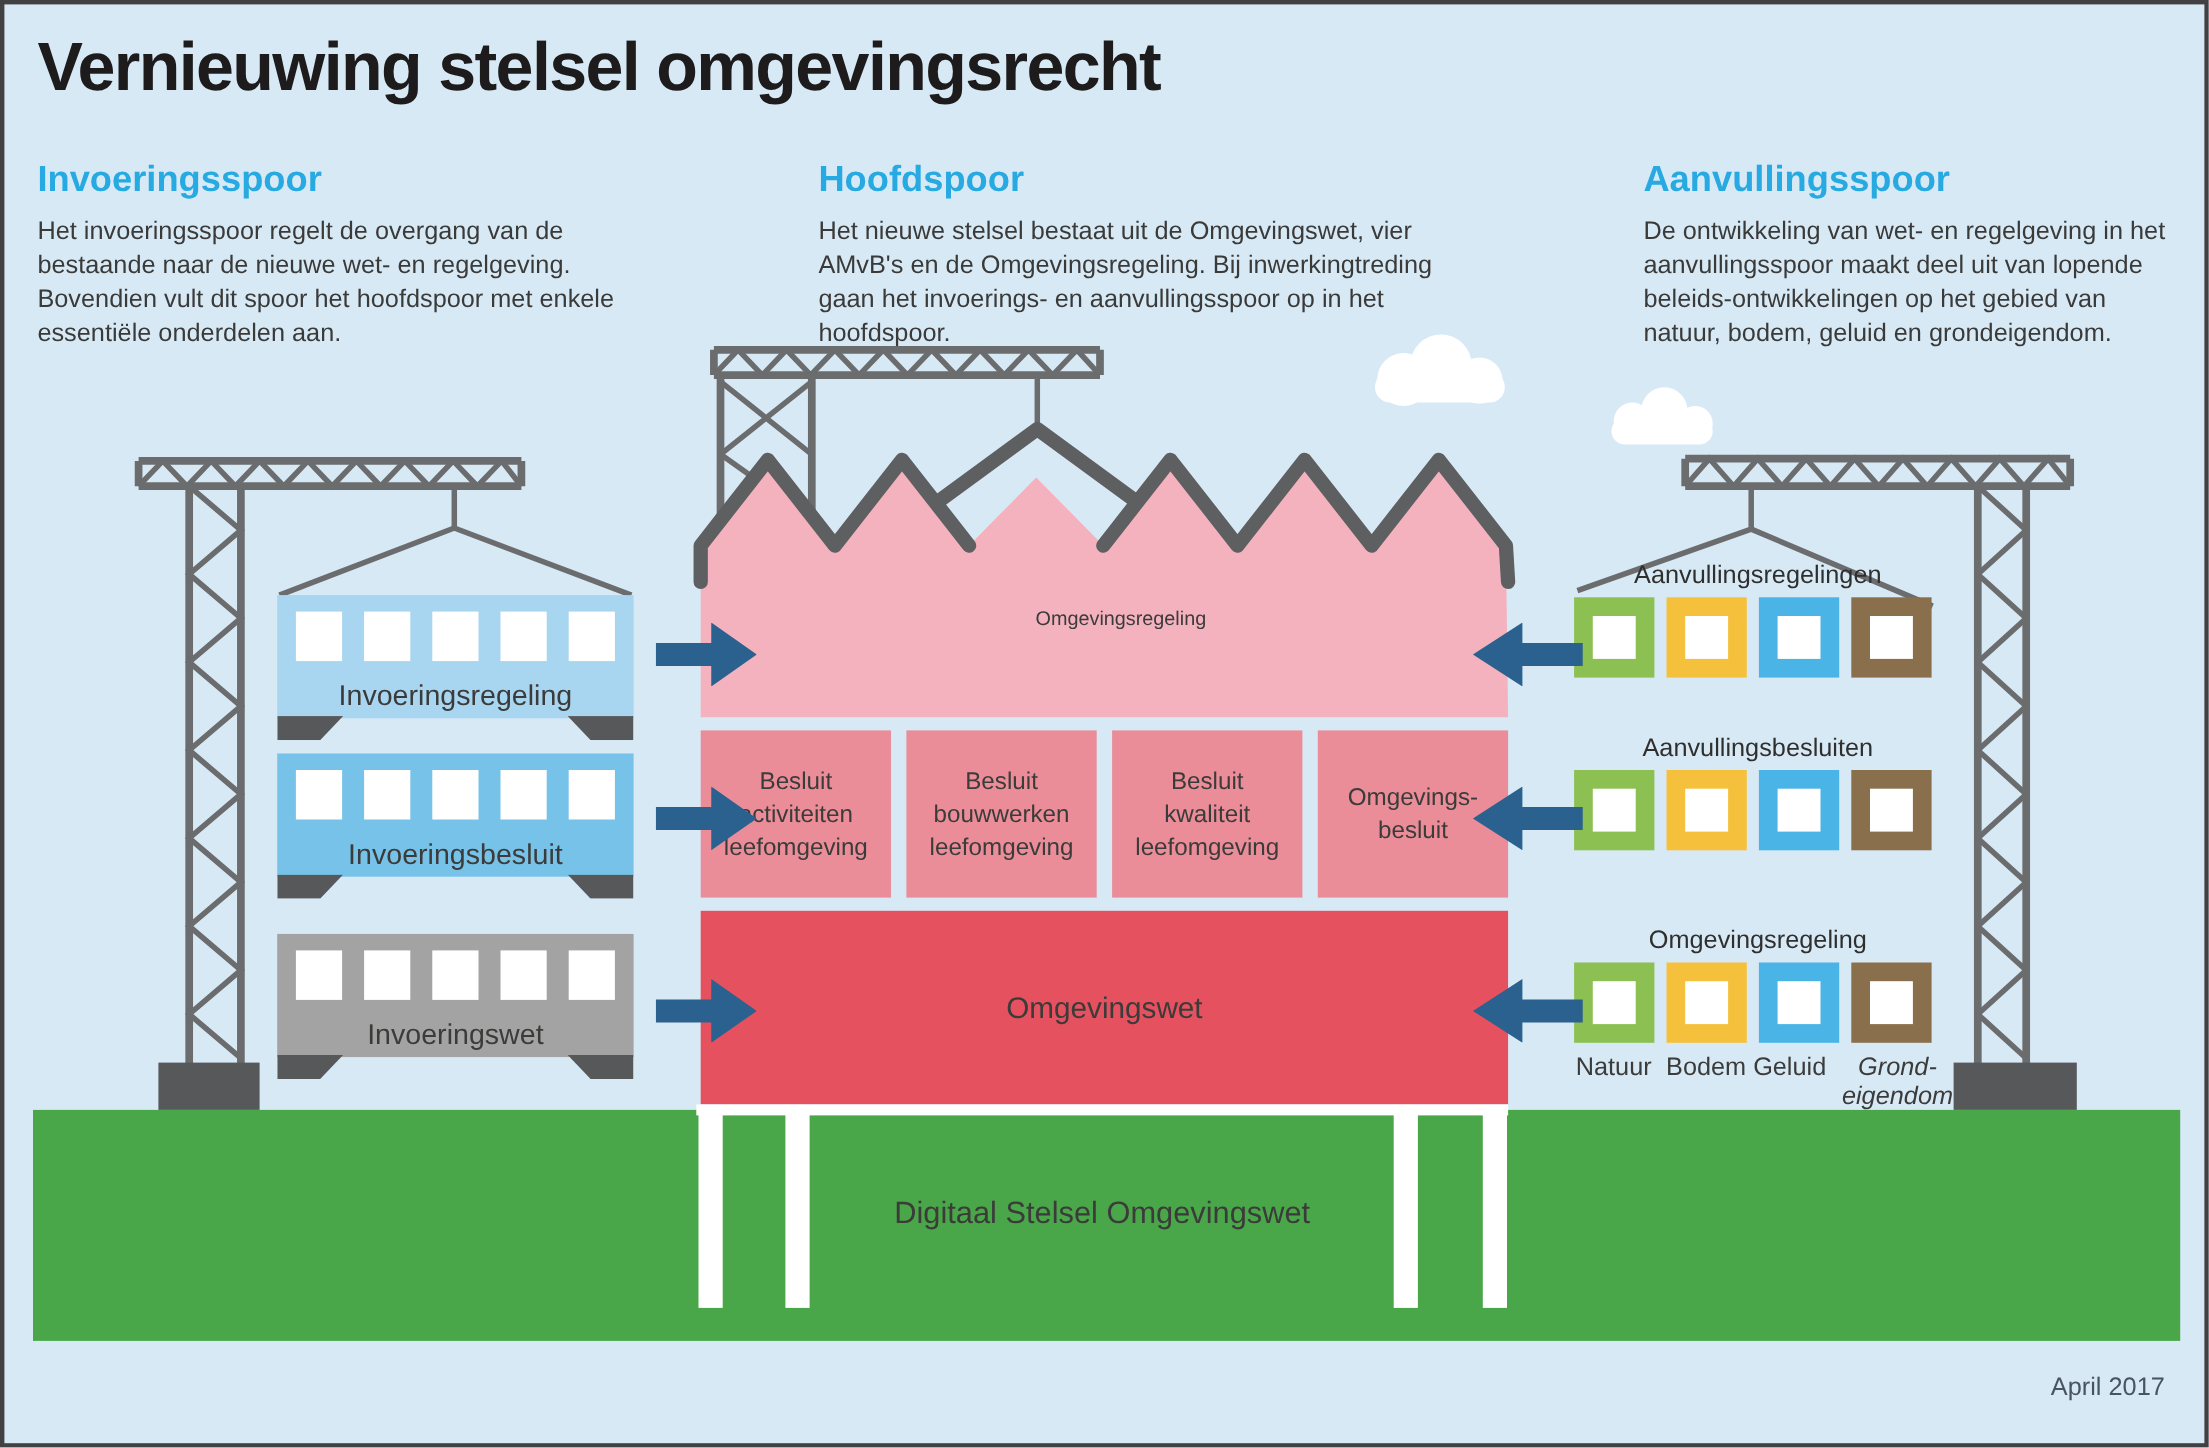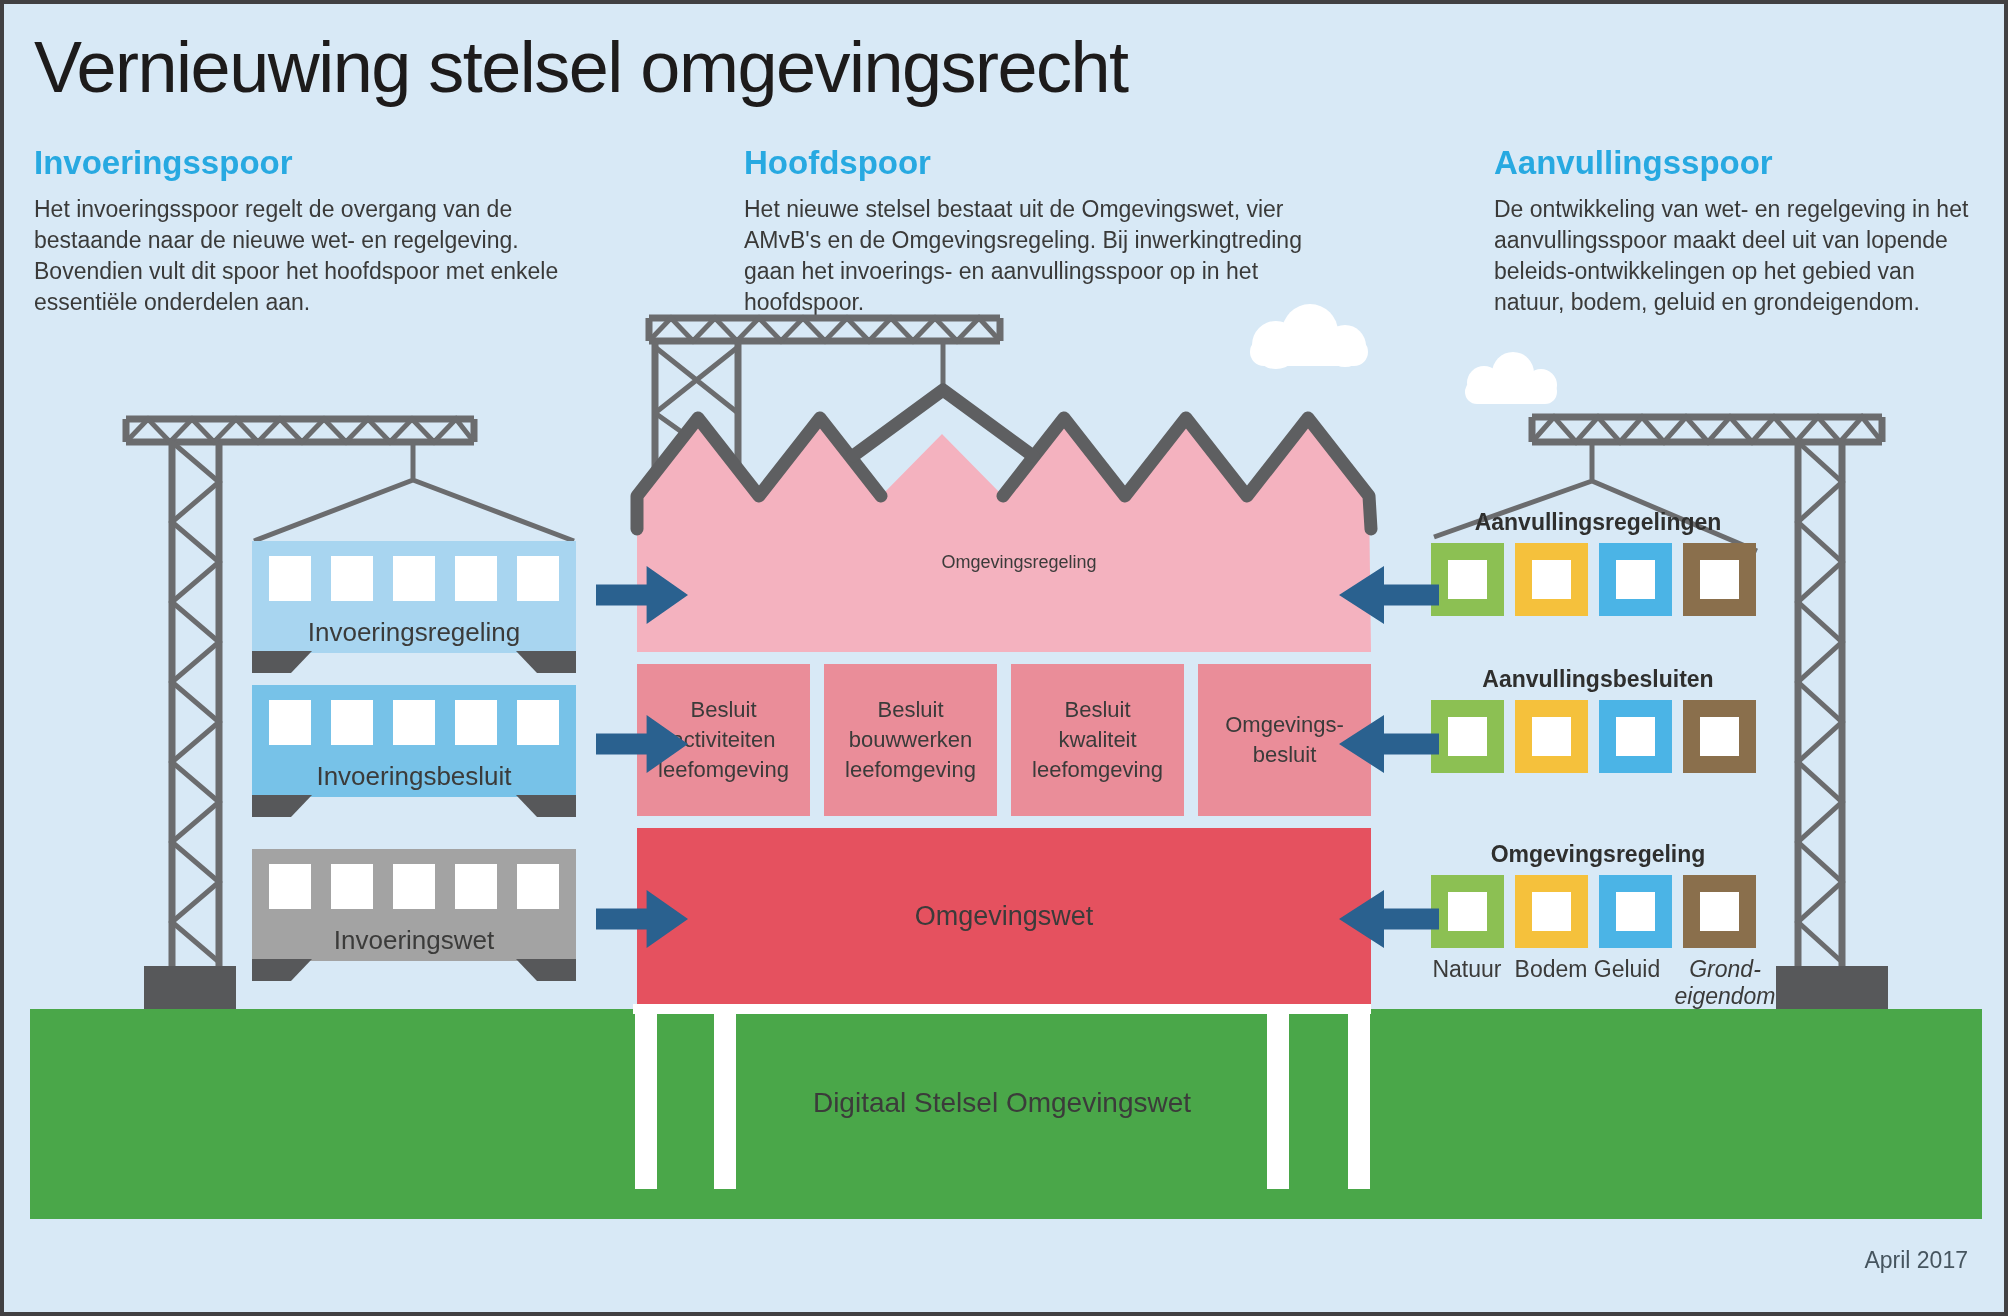--- a/index.html
+++ b/index.html
@@ -3,21 +3,21 @@
 <meta charset="utf-8">
 <style>
   html,body{margin:0;padding:0;background:#e8eef4;}
   .canvas{
     position:relative;width:2008px;height:1316px;box-sizing:border-box;
     background:#d8e9f6;border:4px solid #414042;overflow:hidden;
     font-family:"Liberation Sans",sans-serif;color:#3a3a39;
   }
   .abs{position:absolute;}
   .page-title{
-    font-size:72px;font-weight:normal;letter-spacing:-1.5px;color:#1d1b1b;
+    font-size:62px;font-weight:bold;letter-spacing:-1.5px;color:#1d1b1b;
     white-space:nowrap;
   }
   .col-heading{font-size:33px;font-weight:bold;color:#27a9e1;margin:0 0 12px 0;}
   .col-body{font-size:23px;line-height:31px;color:#3a3a39;}
   .scene-svg{left:0;top:0;z-index:1;}
   .block-label{color:#3b3b3a;text-align:center;}
   .regeling-label{left:648px;top:548px;width:734px;font-size:18px;z-index:3;}
   .amvb-row{left:633px;top:660px;width:734px;height:152px;display:flex;gap:14px;z-index:2;}
   .amvb-box{flex:1;background:#ea8d99;display:flex;align-items:center;justify-content:center;}
   .amvb-box span{display:block;width:150px;font-size:22px;line-height:30px;text-align:center;color:#3b3b3a;}
@@ -31,21 +31,21 @@
   .car-windows{display:flex;justify-content:center;gap:20px;padding-top:15px;}
   .car-window{width:42px;height:45px;background:#ffffff;}
   .car-label{position:absolute;bottom:5px;left:0;width:100%;text-align:center;font-size:26px;color:#3b3b3a;}
   .car-foot{position:absolute;bottom:-20px;width:60px;height:22px;background:#57585a;}
   .car-foot.left{left:0;clip-path:polygon(0 0,100% 0,65% 100%,0 100%);}
   .car-foot.right{right:0;clip-path:polygon(0 0,100% 0,100% 100%,35% 100%);}
   .arrow{width:92px;height:58px;background:#2a618f;z-index:4;}
   .arrow.right{clip-path:polygon(0 32%,55% 32%,55% 0,100% 50%,55% 100%,55% 68%,0 68%);}
   .arrow.left{width:100px;clip-path:polygon(100% 32%,45% 32%,45% 0,0 50%,45% 100%,45% 68%,100% 68%);}
   .aanv-row{left:1427px;width:334px;z-index:2;}
-  .aanv-label{font-size:23px;font-weight:bold;color:#2f2f2e;text-align:center;margin-bottom:7px;}
+  .aanv-label{font-size:23px;font-weight:normal;color:#2f2f2e;text-align:center;margin-bottom:7px;}
   .aanv-squares{display:flex;gap:11px;}
   .aanv-square{width:73px;height:73px;display:flex;align-items:center;justify-content:center;}
   .aanv-square .inner{width:39px;height:39px;background:#ffffff;}
   .sq-green{background:#8cc053;} .sq-yellow{background:#f5c13c;}
   .sq-blue{background:#4bb4e6;} .sq-brown{background:#8a6f4c;}
   .theme-label{width:110px;top:952px;font-size:23px;line-height:27px;text-align:center;color:#3b3b3a;z-index:2;}
   .date-label{right:36px;top:1243px;font-size:23px;color:#46555f;z-index:4;}
 </style>
 </head>
 <body>

